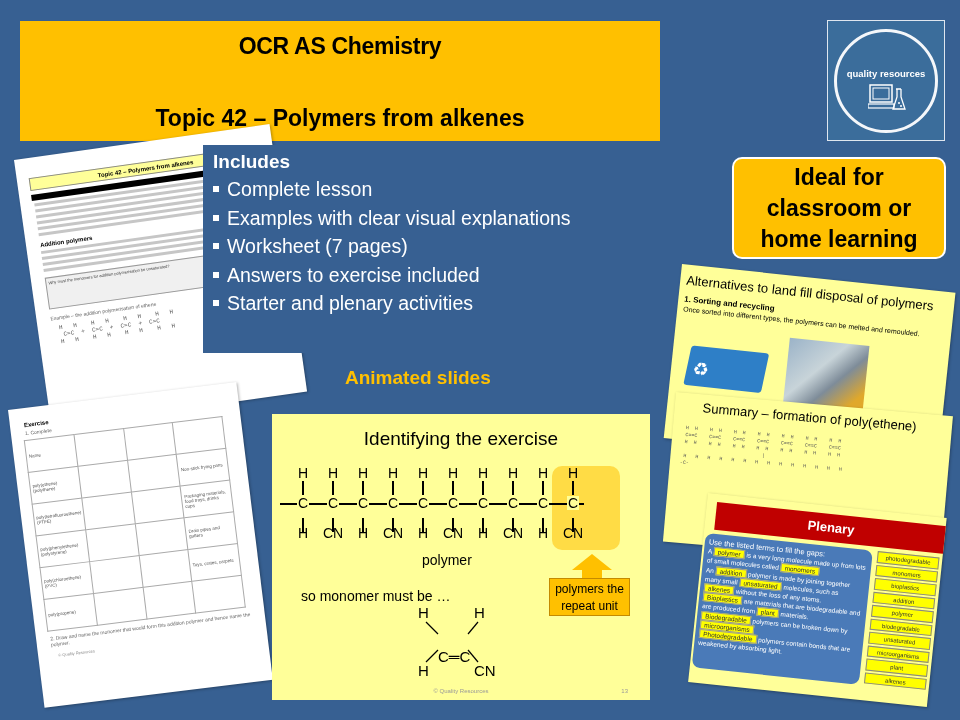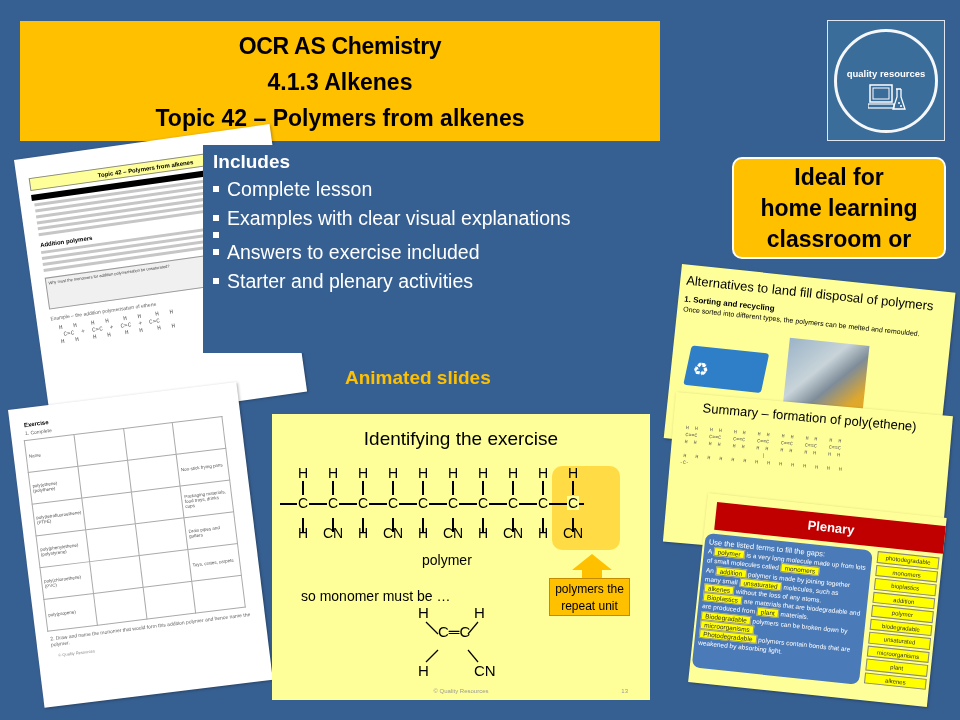--- a/index.html
+++ b/index.html
@@ -77,21 +77,20 @@
   .rs3 .panel { position: absolute; left: 2px; top: 40px; width: 168px; height: 135px; background: #4a7ab8; border-radius: 8px; color: #fff; font-size: 6.5px; line-height: 9.2px; padding: 4px; }
   .rs3 .panel .hl { background: #ffff00; color: #333; border: 1px solid #999; padding: 0 3px; }
   .rs3 .terms { position: absolute; left: 175px; top: 40px; width: 62px; }
   .rs3 .term { background: #ffff00; border: 1px solid #888; font-size: 6px; text-align: center; height: 11.5px; line-height: 11px; margin-bottom: 2px; color: #333; }
 </style>
 </head>
 <body>
 
 <div class="header">
   <div class="l1">OCR AS Chemistry</div>
-  <div class="l2">4.1.3  Alkenes</div>
   <div class="l3">Topic 42 – Polymers from alkenes</div>
 </div>
 
 <div class="logo">
   <div class="ring"></div>
   <div class="ltxt">quality resources</div>
   <svg width="38" height="30" viewBox="0 0 38 30">
     <rect x="2" y="2" width="22" height="17" fill="none" stroke="#fff" stroke-width="1.5"></rect>
     <rect x="5" y="5" width="16" height="11" fill="none" stroke="#fff" stroke-width="1"></rect>
     <rect x="0" y="21" width="26" height="4" fill="none" stroke="#fff" stroke-width="1.2"></rect>
@@ -174,37 +173,38 @@
   <div class="item">
       <span class="bullet"></span>
       <span>Complete lesson</span>
     </div>
   <div class="item">
       <span class="bullet"></span>
       <span>Examples with clear visual explanations</span>
     </div>
   <div class="item">
       <span class="bullet"></span>
+      <span>Worksheet (7 pages)</span>
     </div>
   <div class="item">
       <span class="bullet"></span>
       <span>Answers to exercise included</span>
     </div>
   <div class="item">
       <span class="bullet"></span>
       <span>Starter and plenary activities</span>
     </div>
 </div>
 
 <div class="animated">Animated slides</div>
 
 <div class="ideal">
   <div>Ideal for</div>
+  <div>classroom or</div>
   <div>home learning</div>
-  <div>classroom or</div>
 </div>
 
 <div class="rslide rs1">
   <div class="t">Alternatives to land fill disposal of polymers</div>
   <div class="s">1. Sorting and recycling</div>
   <div class="b">Once sorted into different types, the polymers can be melted and remoulded.</div>
   <div class="bin"></div>
   <div class="photo"></div>
 </div>
 
@@ -279,21 +279,21 @@
       <div class="vb" style="left: 284px; top: 52px; height: 14px;"></div>
     </div>
   <div class="polymer-lbl">polymer</div>
   <div class="arrow-up"></div>
   <div class="arrow-stem"></div>
   <div class="repeat-box">polymers the repeat unit</div>
   <div class="so-mon">so monomer must be …</div>
   <div class="mono">
     <span style="left:6px;top:0">H</span>
     <span style="left:62px;top:0">H</span>
-    <span style="left:26px;top:19px">C═C</span>
+    <span style="left:26px;top:44px">C═C</span>
     <span style="left:6px;top:58px">H</span>
     <span style="left:62px;top:58px">CN</span>
     <svg style="position:absolute;left:0;top:0" width="100" height="80">
       <line x1="14" y1="18" x2="26" y2="30" stroke="#000" stroke-width="1.2"></line>
       <line x1="66" y1="18" x2="56" y2="30" stroke="#000" stroke-width="1.2"></line>
       <line x1="26" y1="46" x2="14" y2="58" stroke="#000" stroke-width="1.2"></line>
       <line x1="56" y1="46" x2="66" y2="58" stroke="#000" stroke-width="1.2"></line>
     </svg>
   </div>
   <div class="slide-foot">© Quality Resources</div>

